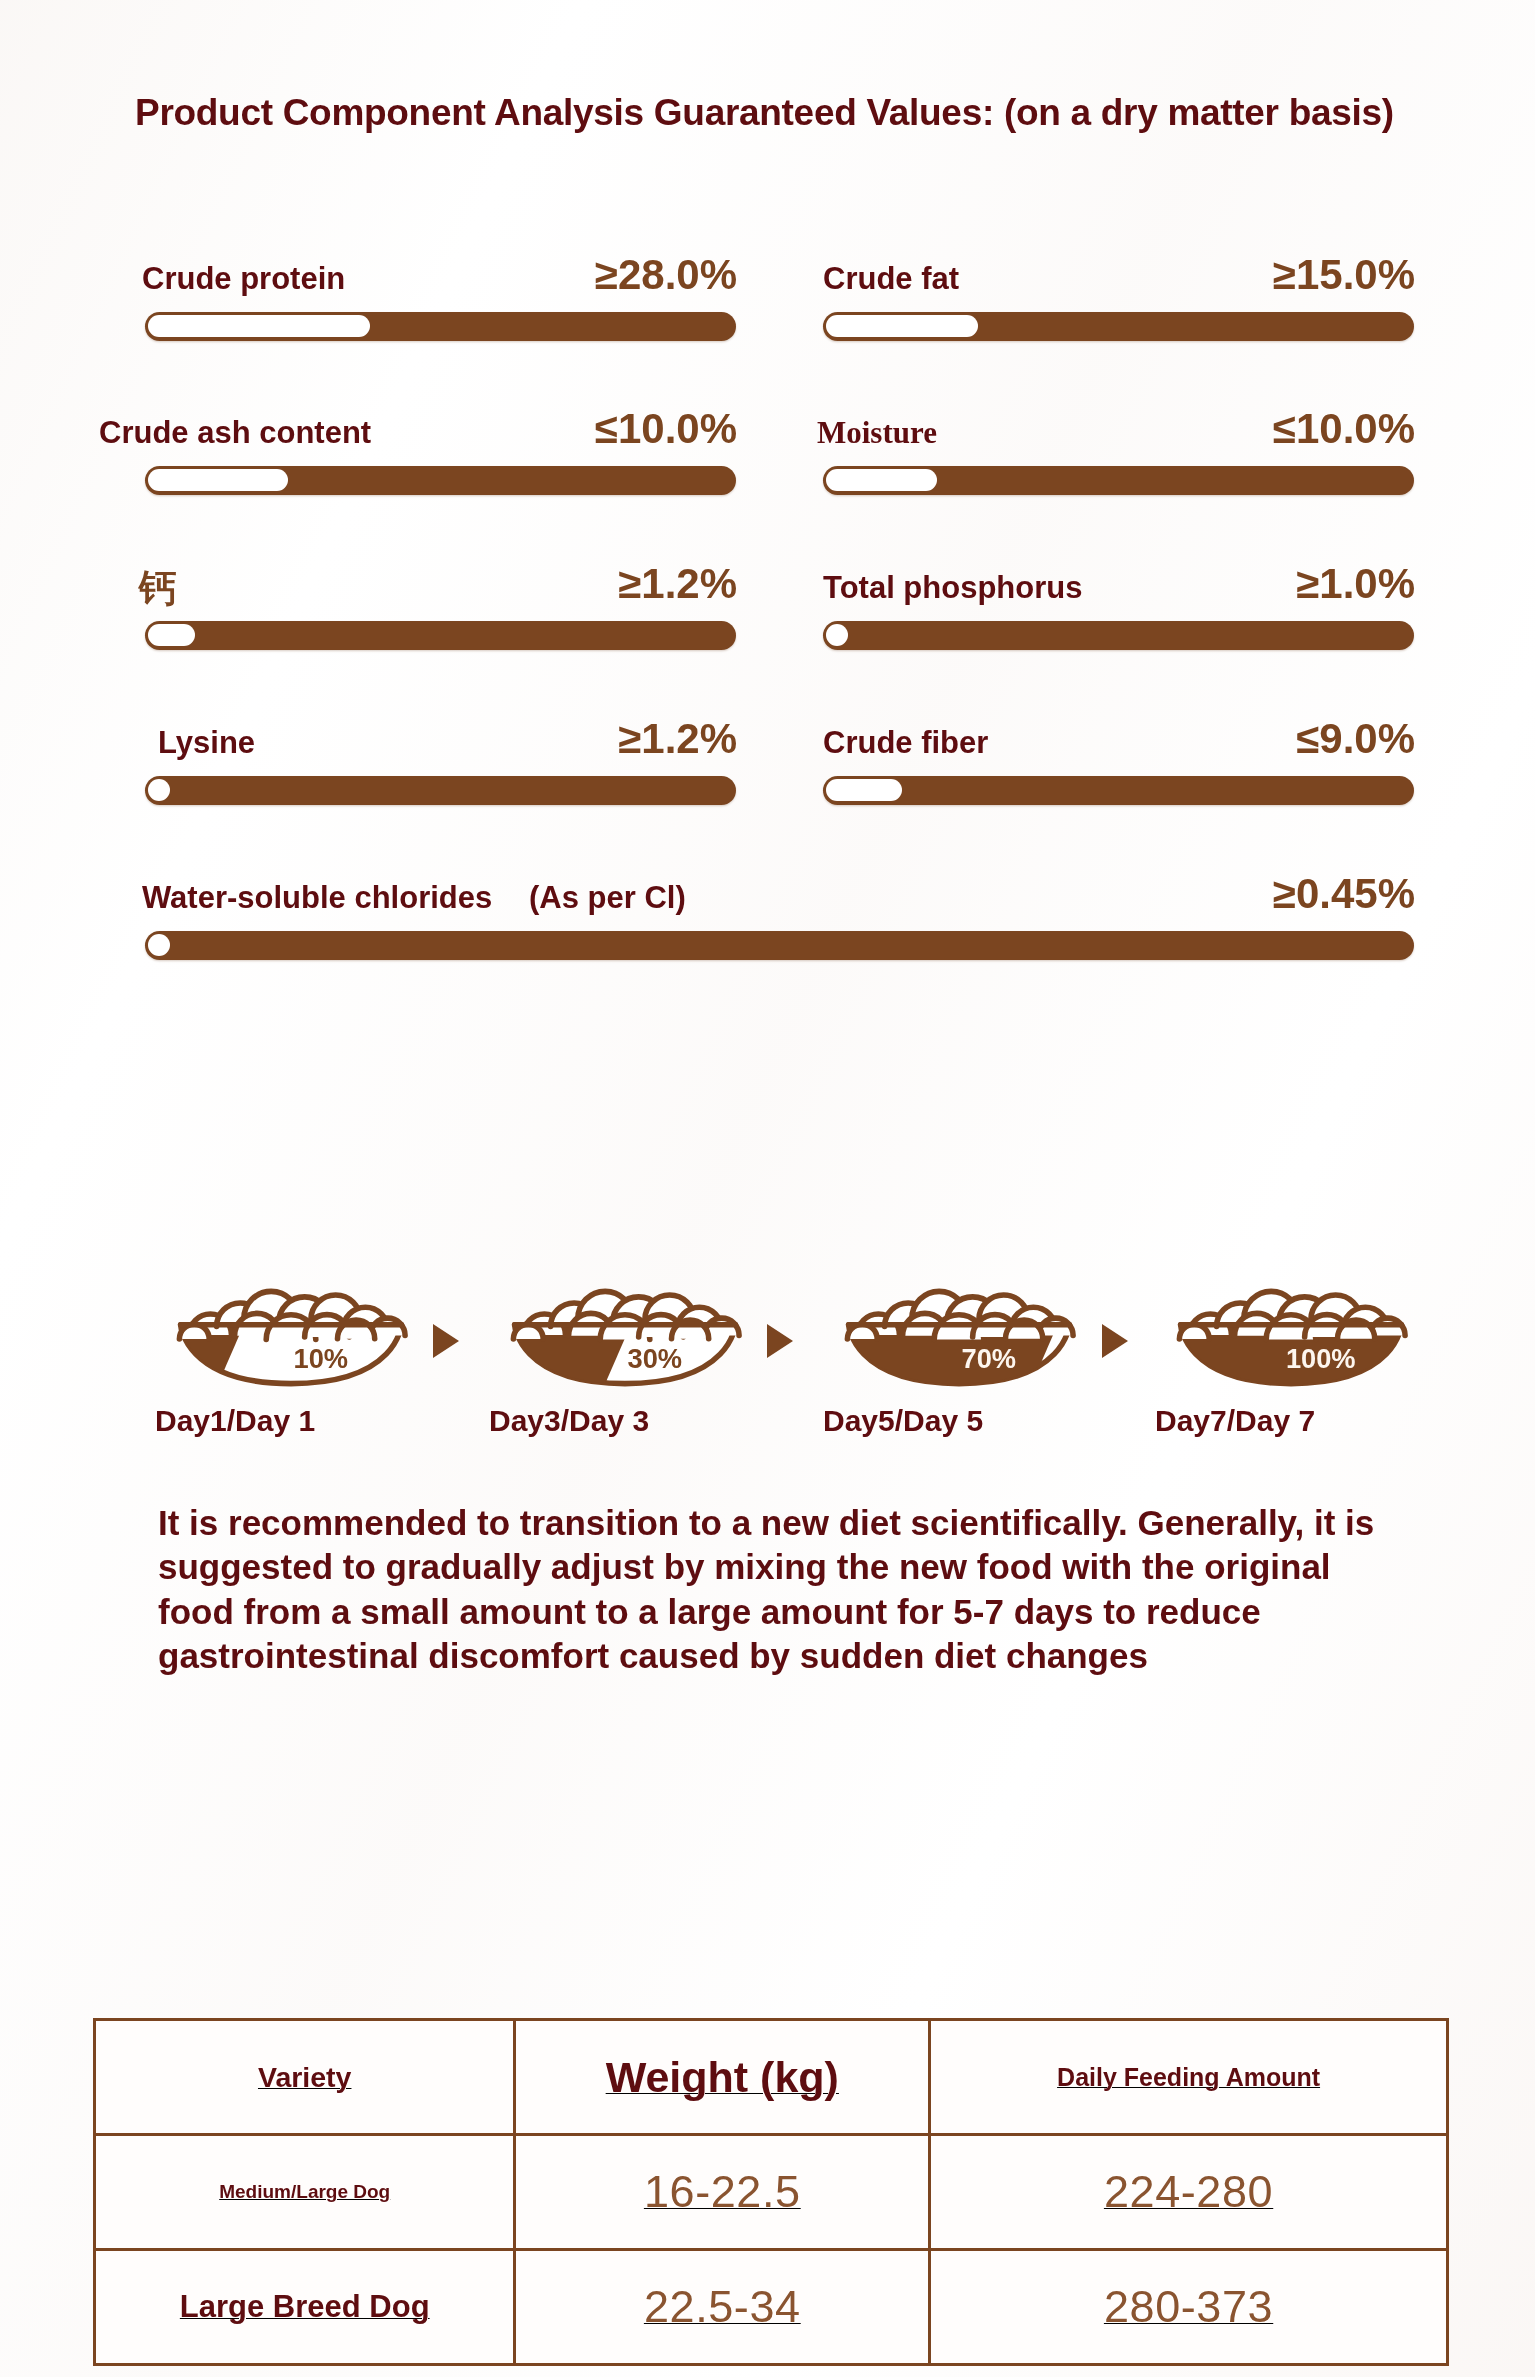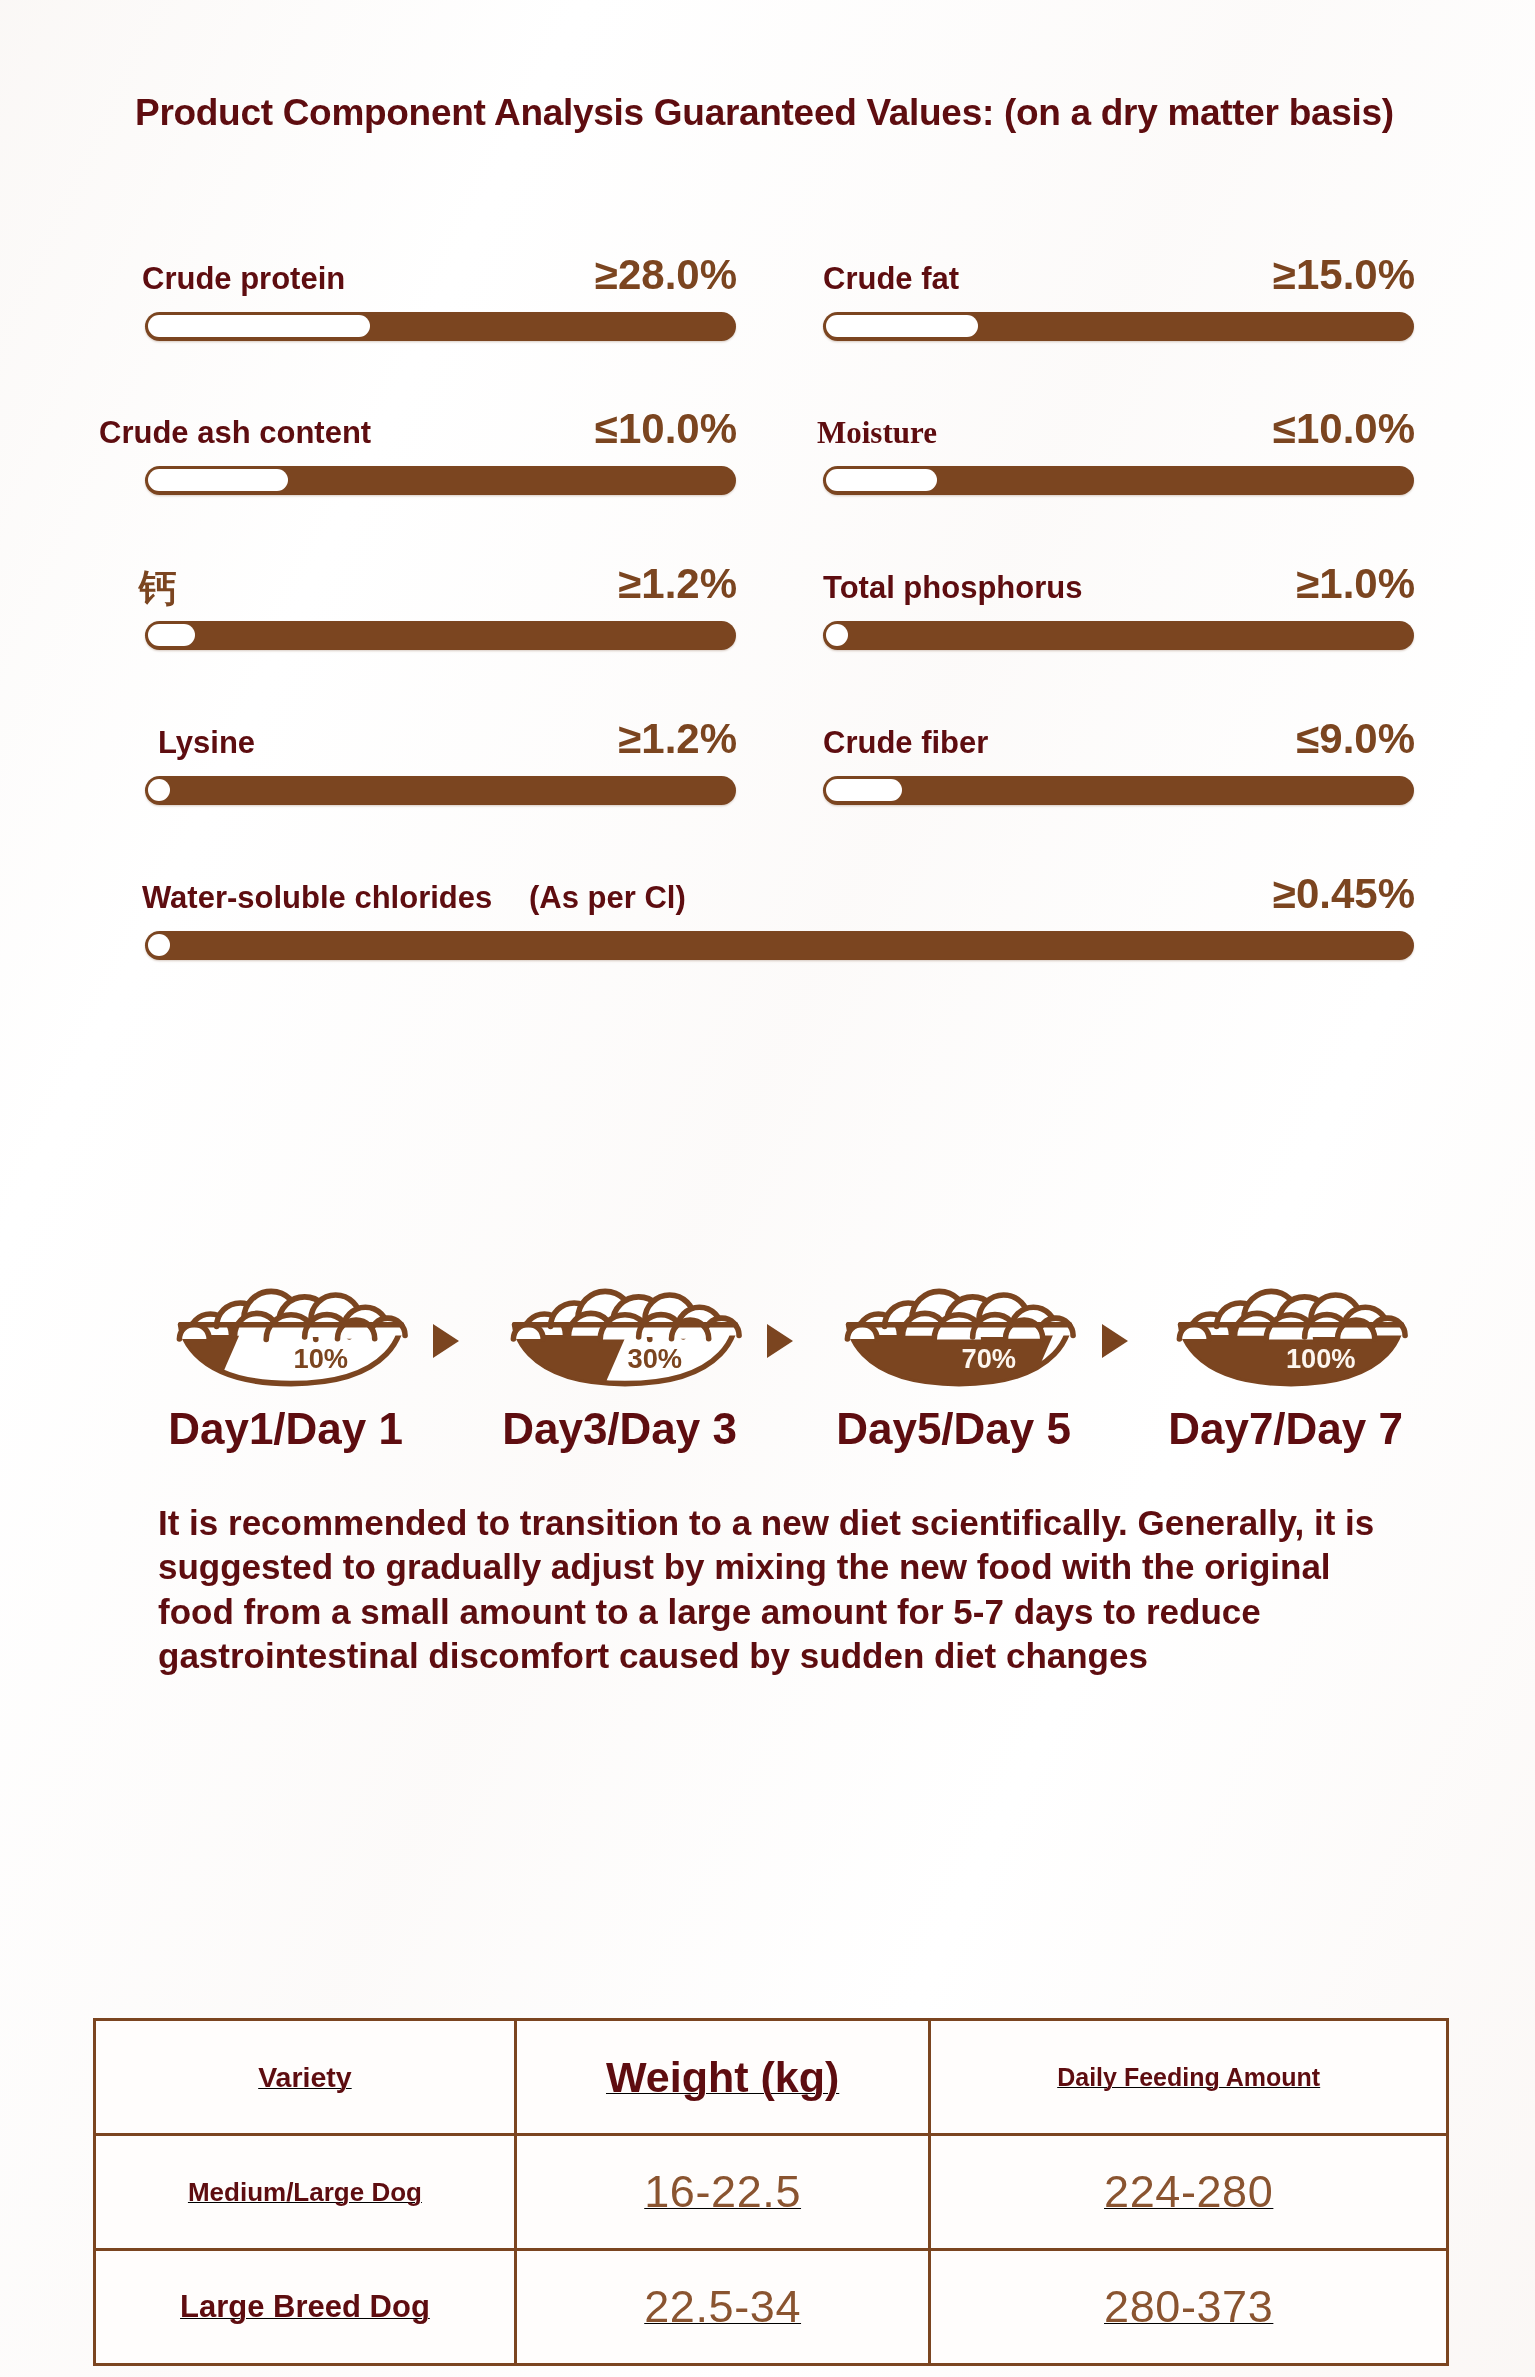--- a/index.html
+++ b/index.html
@@ -77,22 +77,22 @@
   .bowl-wrap svg{width:248px;height:149px;display:block;}
   .arrow{
     position:absolute;top:80px;
     width:0;height:0;
     border-top:17.3px solid transparent;
     border-bottom:17.3px solid transparent;
     border-left:26px solid #7B4520;
   }
   .day-label{
     position:absolute;top:1404px;
-    color:#5e0d10;font-weight:bold;font-size:44px;
-    text-align:right;width:248px;white-space:nowrap;
+    color:#5e0d10;font-weight:bold;font-size:30px;
+    text-align:left;width:248px;white-space:nowrap;
   }
 
   
   #transition-note{
     position:absolute;left:158px;top:1501px;width:1244px;
     color:#5e0d10;font-weight:bold;font-size:35px;line-height:1.27;
   }
 
   
   #feeding-table{
@@ -108,21 +108,21 @@
     padding:0;
     text-decoration:underline;
   }
   #feeding-table .col-a{width:421px;}
   #feeding-table .col-b{width:415px;}
   #feeding-table .col-c{width:520px;}
   #feeding-table tr{height:115px;}
   .th-var{color:#5e0d10;font-weight:bold;font-size:28.5px;}
   .th-wt{color:#5e0d10;font-weight:bold;font-size:43px;}
   .th-amt{color:#5e0d10;font-weight:bold;font-size:25px;}
-  .td-variety{color:#5e0d10;font-weight:bold;font-size:26px;}
+  .td-variety{color:#5e0d10;font-weight:bold;font-size:19px;}
   .td-variety.big{font-size:31px;}
   .td-num{color:#8a5430;font-size:45px;letter-spacing:0.6px;}
 </style>
 </head>
 <body>
 
 <div class="page">
 
   <div class="section-title" id="analysis-title">Product Component Analysis Guaranteed Values: (on a dry matter basis)</div>
 

